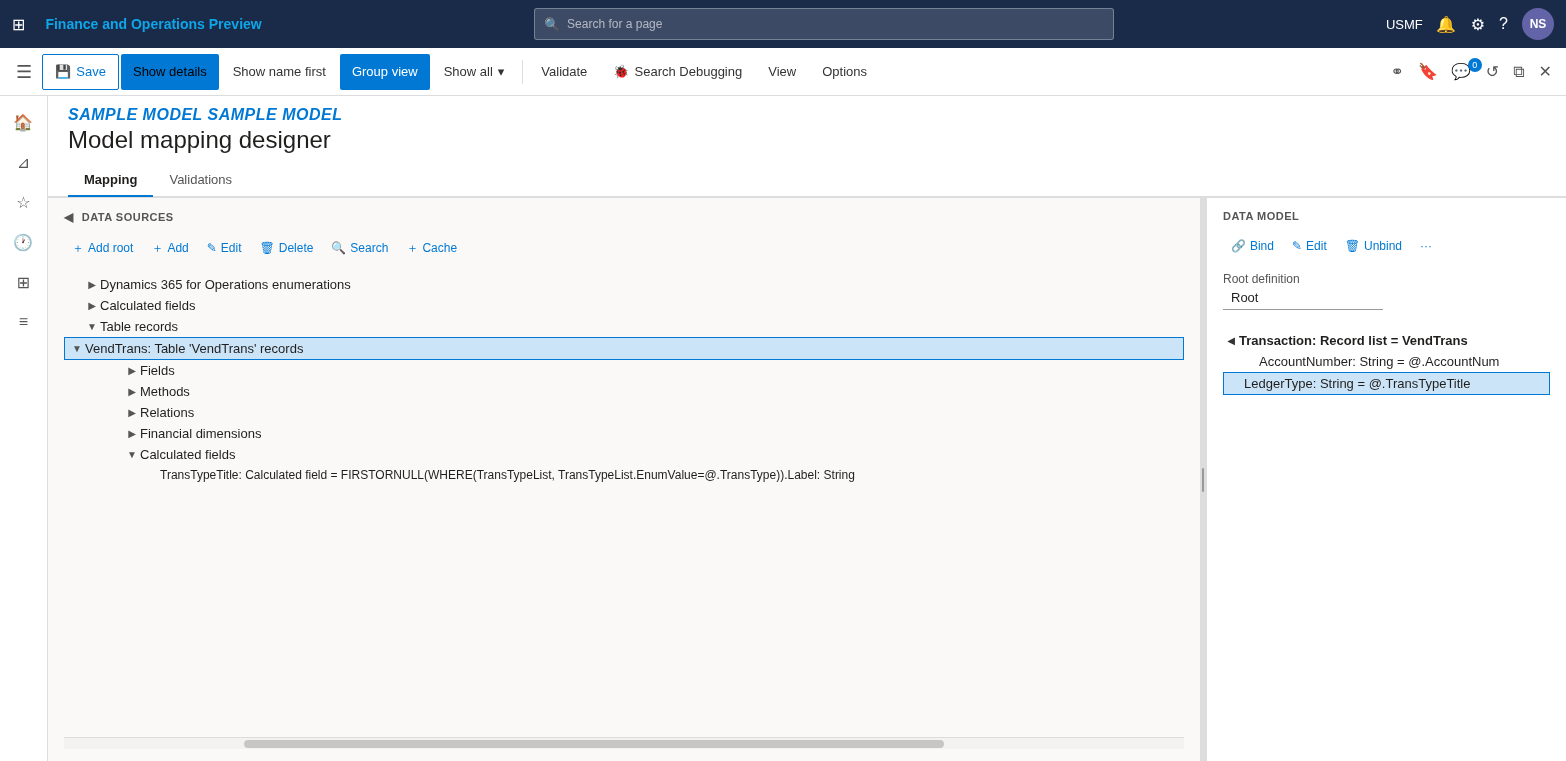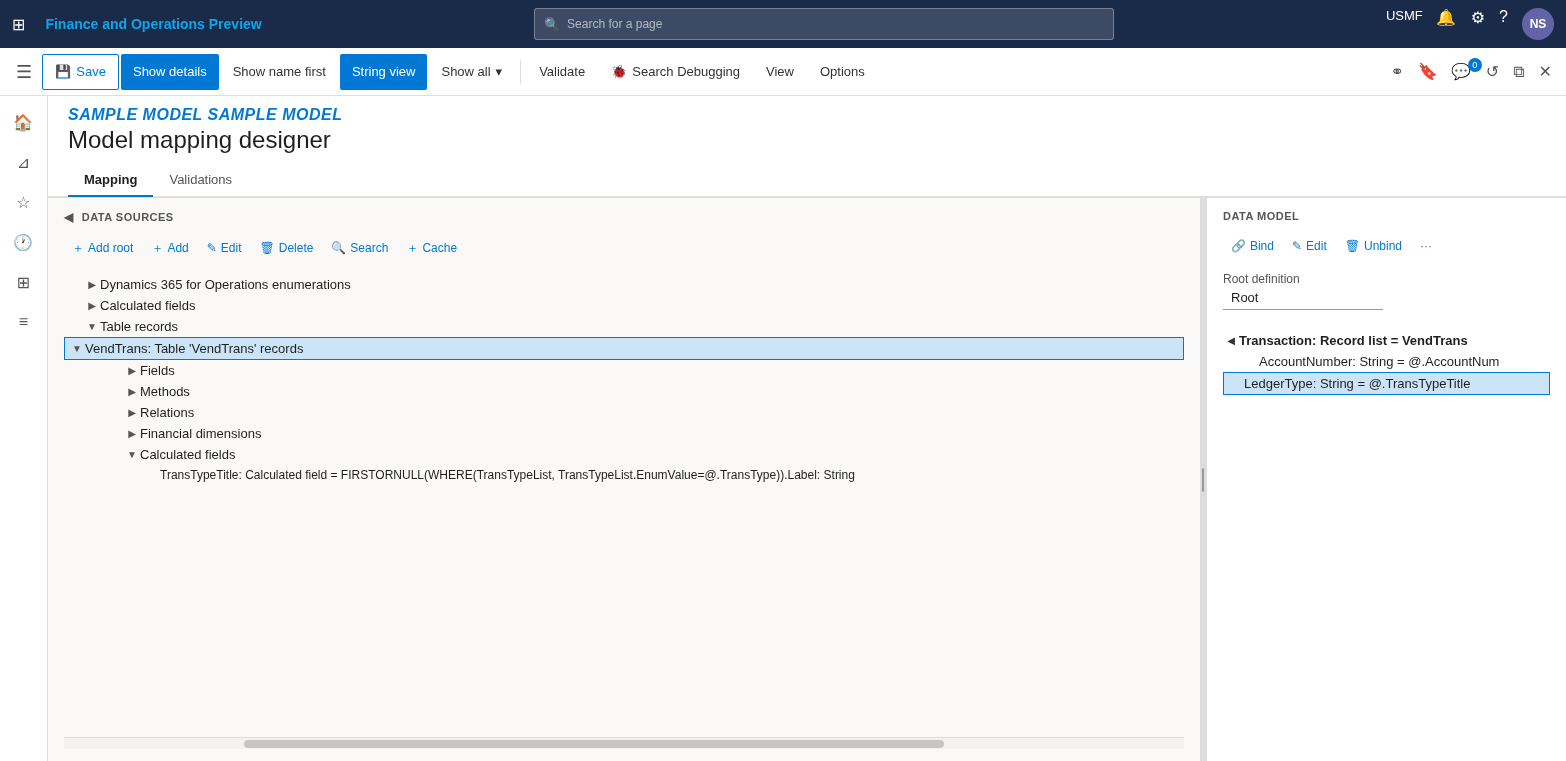--- a/index.html
+++ b/index.html
@@ -26,21 +26,21 @@
       border-radius: 3px;
       display: flex;
       align-items: center;
       padding: 0 10px;
       gap: 6px;
       color: rgba(255,255,255,0.7);
       font-size: 13px;
     }
     .top-nav-right {
       display: flex;
-      align-items: flex-start;
+      align-items: center;
       gap: 14px;
       margin-left: auto;
       color: #fff;
       font-size: 13px;
     }
     .nav-avatar {
       width: 32px; height: 32px;
       background: #6264a7;
       border-radius: 50%;
       display: flex; align-items: center; justify-content: center;
@@ -63,21 +63,21 @@
       border: none;
       background: transparent;
       cursor: pointer;
       font-size: 13px;
       color: #333;
       display: flex;
       align-items: center;
       gap: 5px;
       white-space: nowrap;
     }
-    .toolbar-btn.active-blue { background: #0078d4; color: #ffffff; border-radius: 2px; }
+    .toolbar-btn.active-blue { background: #0078d4; color: #000000; border-radius: 2px; }
     .toolbar-btn.save-btn { border: 1px solid #0078d4; color: #0078d4; border-radius: 2px; }
     .toolbar-btn.group-btn { background: #0078d4; color: #fff; border-radius: 2px; }
     .toolbar-divider { width: 1px; height: 24px; background: #ddd; margin: 0 4px; }
 
     
     .layout { display: flex; height: calc(761px - 96px); }
     .left-sidebar {
       width: 48px;
       background: #fff;
       border-right: 1px solid #ddd;
@@ -301,21 +301,21 @@
 
   <button class="toolbar-btn active-blue">
     <span>Show details</span>
   </button>
 
   <button class="toolbar-btn">
     <span>Show name first</span>
   </button>
 
   <button class="toolbar-btn group-btn">
-    <span>String view</span>
+    <span>Group view</span>
   </button>
 
   <button class="toolbar-btn">
     <span>Show all</span>
     <span>▾</span>
   </button>
 
   <div class="toolbar-divider"></div>
 
   <button class="toolbar-btn">

